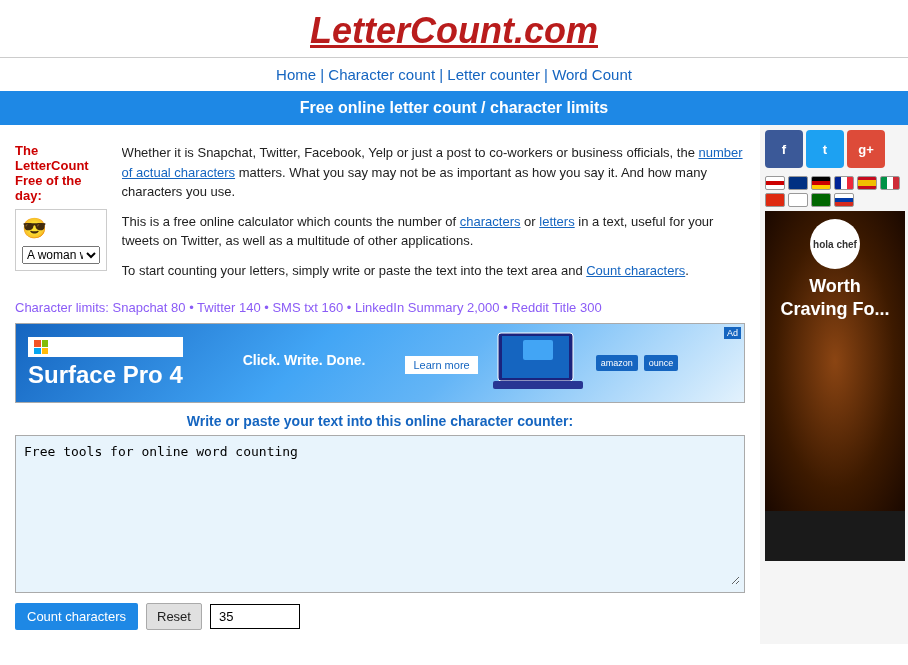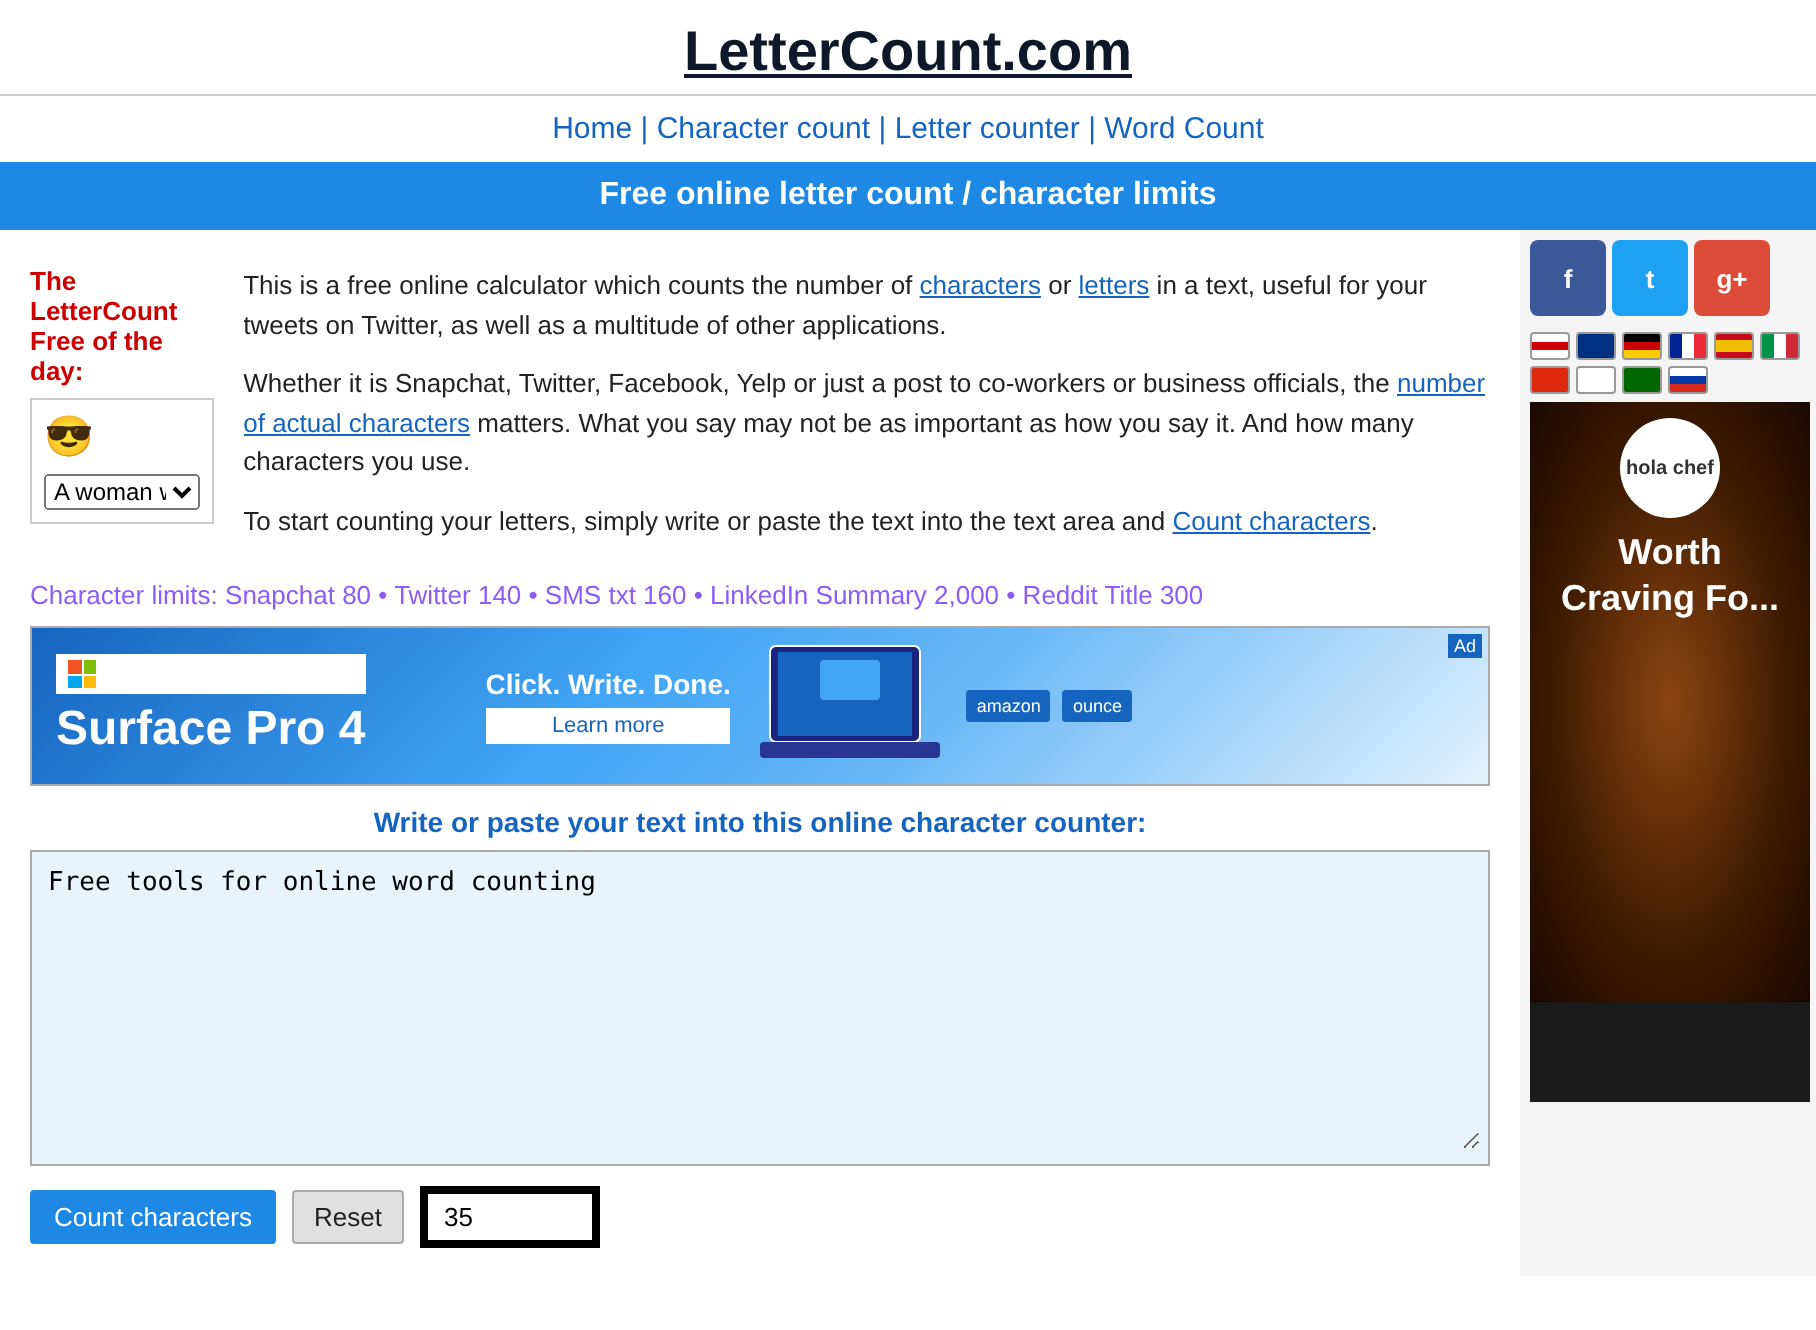--- a/index.html
+++ b/index.html
@@ -1,20 +1,20 @@
 <!DOCTYPE html>
 <html><head>
   <meta charset="utf-8">
   <style>
     * { margin: 0; padding: 0; box-sizing: border-box; }
     body { font-family: Arial, sans-serif; font-size: 13px; background: #fff; width: 908px; overflow-x: hidden; }
 
     
     #header { text-align: center; padding: 10px 0 5px; border-bottom: 1px solid #ccc; }
-    #site-title { font-size: 28px; font-weight: bold; color: #0f172a; text-decoration: underline; display: inline-block; }
+    #site-title { font-size: 36px; font-weight: bold; color: #b91c1c; text-decoration: underline; display: inline-block; font-style: italic; }
 
     
     #nav { text-align: center; padding: 8px 0; font-size: 15px; color: #1565c0; }
     #nav a { color: #1565c0; text-decoration: none; }
 
     
     #main-banner { background: #1e88e5; color: #fff; text-align: center; padding: 8px; font-size: 16px; font-weight: bold; }
 
     
     #content-area { display: flex; }
@@ -58,21 +58,21 @@
     #write-prompt { color: #1565c0; font-weight: bold; font-size: 14px; text-align: center; margin: 10px 0 6px; }
 
     
     #text-area-wrapper { border: 1px solid #aaa; background: #e8f4fc; padding: 4px; }
     #main-textarea { width: 100%; height: 145px; border: none; background: #e8f4fc; font-size: 13px; font-family: monospace; resize: vertical; outline: none; padding: 4px; }
 
     
     #controls { display: flex; align-items: center; gap: 8px; margin-top: 6px; padding: 4px 0; }
     #count-btn { background: #1e88e5; color: #fff; border: none; padding: 6px 12px; font-size: 13px; cursor: pointer; border-radius: 2px; }
     #reset-btn { background: #e0e0e0; color: #222; border: 1px solid #aaa; padding: 5px 10px; font-size: 13px; cursor: pointer; border-radius: 2px; }
-    #count-display { border: 4px solid #000000; padding: 4px 8px; font-size: 13px; width: 90px; }
+    #count-display { border: 1px solid #000000; padding: 4px 8px; font-size: 13px; width: 90px; }
 
     
     #social-icons { display: flex; gap: 3px; margin-bottom: 8px; }
     .social-btn { width: 38px; height: 38px; border-radius: 4px; display: flex; align-items: center; justify-content: center; color: #fff; font-weight: bold; font-size: 13px; cursor: pointer; }
     .fb-btn { background: #3b5998; }
     .tw-btn { background: #1da1f2; }
     .gp-btn { background: #dd4b39; }
 
     
     #flags { display: flex; flex-wrap: wrap; gap: 3px; margin: 4px 0; }
@@ -132,24 +132,24 @@
             <span id="joke-sponsor-icon">😎</span>
           </div>
           <select id="joke-dropdown">
             <option>A woman was standing</option>
           </select>
         </div>
       </div>
 
       <div id="text-content">
         <p>
-          <span>This is a free online calculator which counts the number of </span><a href="#">characters</a><span> or </span><a href="#">letters</a><span> in a text, useful for your tweets on Twitter, as well as a multitude of other applications.</span>
+          <span>Whether it is Snapchat, Twitter, Facebook, Yelp or just a post to co-workers or business officials, the </span><a href="#">number of actual characters</a><span> matters. What you say may not be as important as how you say it. And how many characters you use.</span>
         </p>
         <p>
-          <span>Whether it is Snapchat, Twitter, Facebook, Yelp or just a post to co-workers or business officials, the </span><a href="#">number of actual characters</a><span> matters. What you say may not be as important as how you say it. And how many characters you use.</span>
+          <span>This is a free online calculator which counts the number of </span><a href="#">characters</a><span> or </span><a href="#">letters</a><span> in a text, useful for your tweets on Twitter, as well as a multitude of other applications.</span>
         </p>
         <p>
           <span>To start counting your letters, simply write or paste the text into the text area and </span><a href="#">Count characters</a><span>.</span>
         </p>
       </div>
     </div>
 
     <div id="char-limits">Character limits: Snapchat 80 • Twitter 140 • SMS txt 160 • LinkedIn Summary 2,000 • Reddit Title 300</div>
 
     <div id="ad-banner">
@@ -159,21 +159,21 @@
           <div class="ms-square">
             <div></div>
               <div></div>
               <div></div>
               <div></div>
           </div>
           <span>Microsoft Surface</span>
         </div>
         <div id="ad-title">Surface Pro 4</div>
       </div>
-      <div style="margin-left:20px; display:flex; flex-direction:column;">
+      <div style="margin-left:20px; display:flex; ">
         <div id="ad-tagline" style="color:#fff; font-size:14px; font-weight:bold;">Click. Write. Done.</div>
         <button id="ad-learn">Learn more</button>
       </div>
 
       <svg class="laptop-svg" width="100" height="70" viewBox="0 0 100 70" style="margin-left:10px;">
         <rect x="10" y="5" width="75" height="48" rx="3" fill="#1a237e" stroke="#fff" stroke-width="1"></rect>
         <rect x="14" y="8" width="67" height="42" fill="#1565c0"></rect>
 
         <rect x="35" y="12" width="30" height="20" rx="2" fill="#42a5f5"></rect>
         <rect x="5" y="53" width="90" height="8" rx="2" fill="#283593"></rect>

